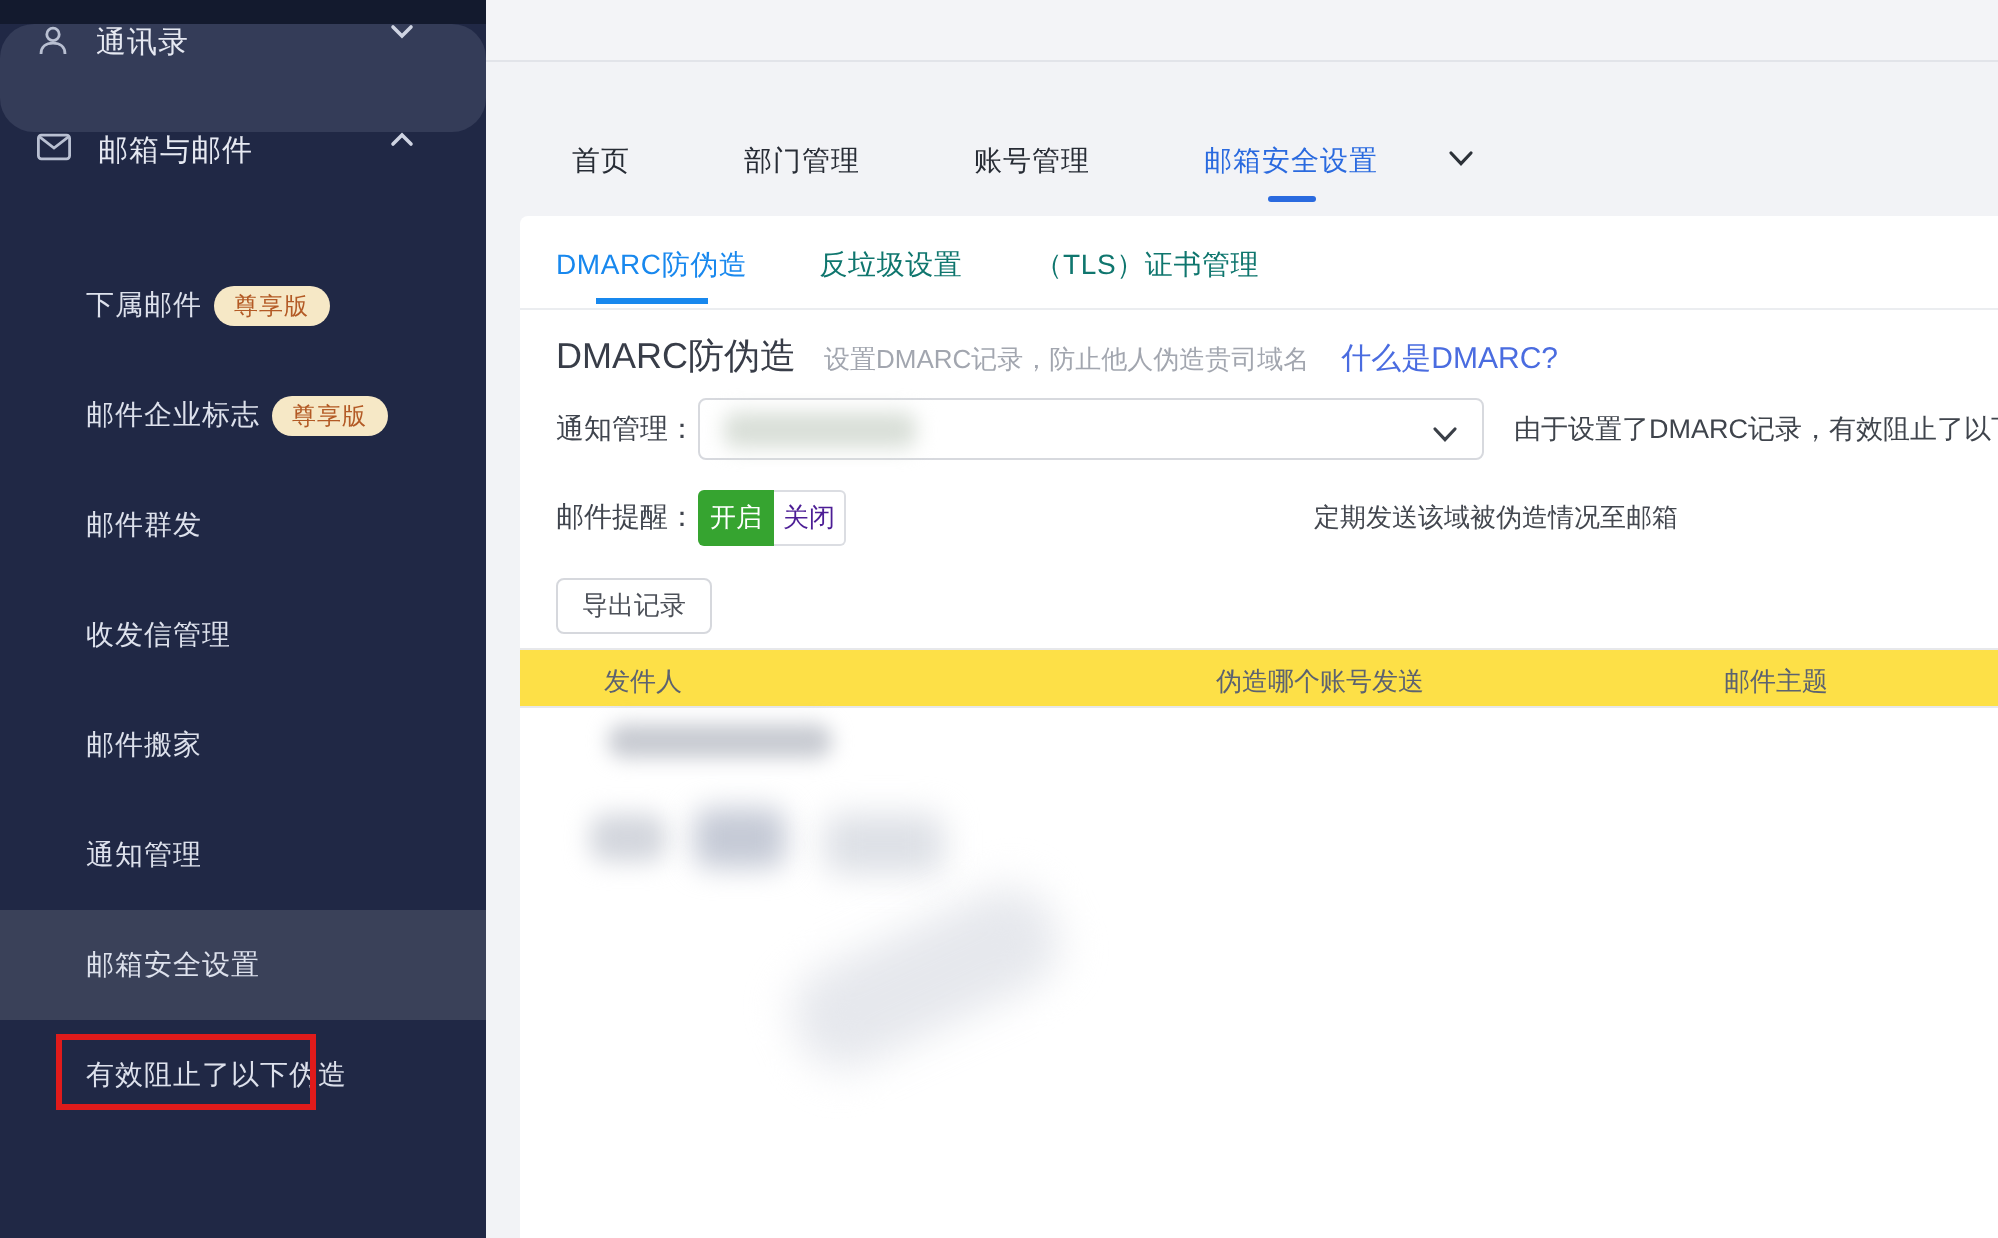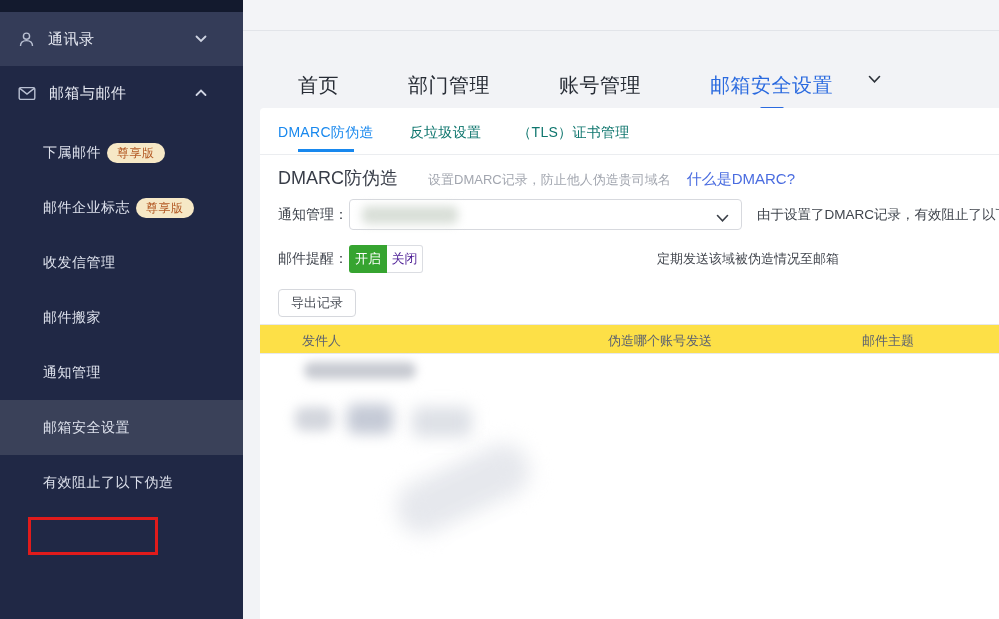--- a/index.html
+++ b/index.html
@@ -4,43 +4,43 @@
 <style>
   * { margin:0; padding:0; box-sizing:border-box; }
   html,body { width:999px; height:619px; overflow:hidden;
     font-family:"Liberation Sans","DejaVu Sans",sans-serif; }
   .app { position:relative; width:999px; height:619px; background:#f2f3f6; }
 
   
   .sidebar { position:absolute; left:0; top:0; width:243px; height:619px;
     background:#202845; color:#e6e9f2; }
   .top-strip { height:12px; background:#131a2e; }
-  .nav-group { height:54px; display:flex; align-items:center; padding-left:18px;
-    font-size:15px; cursor:pointer; }
+  .nav-group { height:54px; display:flex; align-items:flex-start; padding-left:18px;
+    font-size:15px; cursor:pointer;border-radius:17px; }
   .nav-group.first { background:#343c58; }
   .nav-group .glabel { margin-left:13px; letter-spacing:.5px; }
   .nav-group .chev { margin-left:auto; margin-right:36px; display:flex; }
   .subnav { padding-top:5px; }
   .sub-item { height:55px; display:flex; align-items:center; padding-left:43px;
     font-size:14px; color:#dde1ec; cursor:pointer; letter-spacing:.5px; }
   .sub-item.selected { background:#3a4159; }
   .badge { margin-left:6px; background:#f6e8c6; color:#b35a25; font-size:12px;
     padding:3px 10px; border-radius:12px; line-height:14px; }
   .red-box { position:absolute; left:28px; top:517px; width:130px; height:38px;
     border:3px solid #e01b1b; pointer-events:none; }
 
   
   .main { position:absolute; left:243px; top:0; width:756px; height:619px; }
   .header-strip { position:absolute; left:0; top:0; right:0; height:31px;
     background:#f3f4f7; border-bottom:1px solid #e2e4e9; }
   .tabbar { position:absolute; left:0; top:31px; right:0; height:77px;
     display:flex; align-items:flex-start; padding:41px 0 0 43px; gap:57px;
     background:#f2f3f6; }
-  .top-tab { position:relative; font-size:20px; color:#272c35; cursor:pointer;
-    letter-spacing:.5px; white-space:nowrap;margin-left:12px; }
+  .top-tab { position:relative; font-size:14px; color:#272c35; cursor:pointer;
+    letter-spacing:.5px; white-space:nowrap; }
   .top-tab.active { color:#2a6adf; }
   .top-tab.active::after { content:""; position:absolute; left:50%;
     transform:translateX(-50%); bottom:-11px; width:24px; height:3px;
     background:#2a6adf; border-radius:2px; }
   .tab-chevron { margin-left:-22px; margin-top:3px; display:flex; cursor:pointer; }
 
   .card { position:absolute; left:17px; top:108px; right:0; bottom:0;
     background:#ffffff; border-radius:4px 0 0 0; padding:0 0 0 18px;
     overflow:hidden; }
 
@@ -48,21 +48,21 @@
   .sub-tab { position:relative; font-size:14px; color:#0f766e; cursor:pointer;
     line-height:19px; letter-spacing:.3px; white-space:nowrap; }
   .sub-tab.active { color:#1888ee; }
   .sub-tab.active::after { content:""; position:absolute; left:50%;
     transform:translateX(-50%); bottom:-10px; width:56px; height:3px;
     background:#1888ee; }
   .tab-divider { height:1px; background:#ebedf0; margin:12px 0 0 -18px; }
 
   .section-head { display:flex; align-items:baseline; margin-top:11px; }
   .section-title { font-size:18px; color:#383d48; }
-  .section-desc { margin-left:30px; font-size:13px; color:#a2a6af; }
+  .section-desc { margin-left:14px; font-size:13px; color:#a2a6af; }
   .section-link { margin-left:16px; font-size:15px; color:#4a6ce0; cursor:pointer;
     text-decoration:none; }
 
   .form-row { display:flex; align-items:center; }
   .row-domain { margin-top:9px; height:31px; }
   .row-label { width:71px; flex:none; font-size:14px; color:#40454e; }
   .domain-select { position:relative; width:393px; height:31px; flex:none;
     background:#fff; border:1px solid #d7d9de; border-radius:4px; cursor:pointer; }
   .domain-redact { position:absolute; left:12px; top:6px; width:96px; height:18px;
     background:#d9dfd8; border-radius:6px; filter:blur(5px); }
@@ -147,20 +147,23 @@
     <nav class="subnav">
       <div class="sub-item">
         <span>下属邮件</span>
         <span class="badge">尊享版</span>
       </div>
       <div class="sub-item">
         <span>邮件企业标志</span>
         <span class="badge">尊享版</span>
       </div>
       <div class="sub-item">
+        <span>邮件群发</span>
+      </div>
+      <div class="sub-item">
         <span>收发信管理</span>
       </div>
       <div class="sub-item">
         <span>邮件搬家</span>
       </div>
       <div class="sub-item">
         <span>通知管理</span>
       </div>
       <div class="sub-item selected">
         <span>邮箱安全设置</span>

